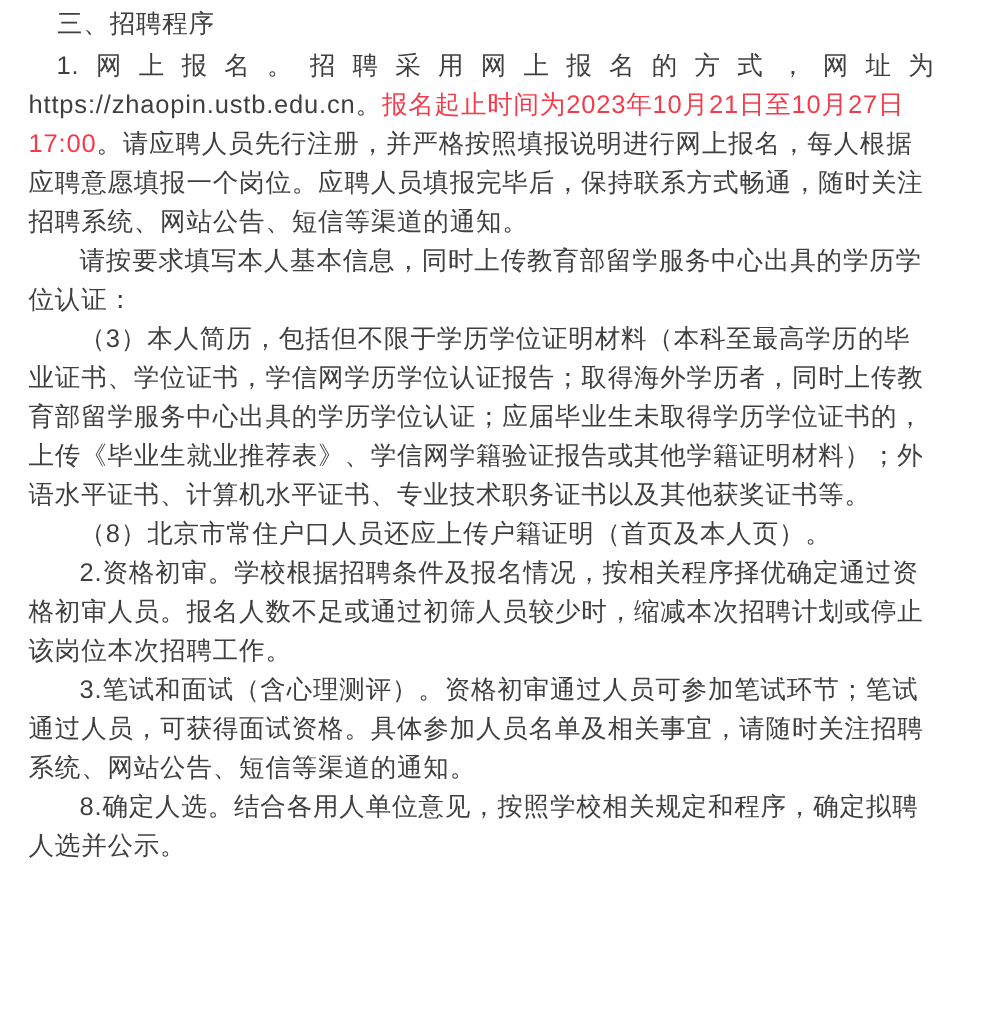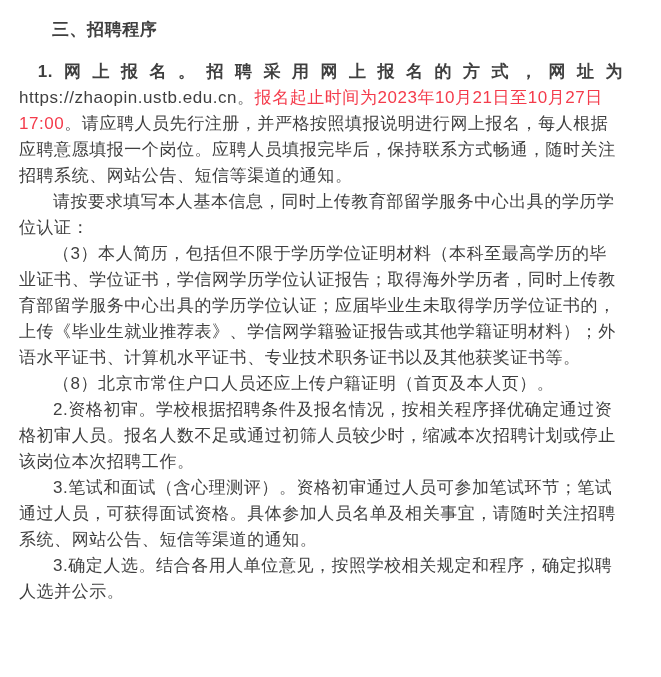--- a/index.html
+++ b/index.html
@@ -14,41 +14,40 @@
     padding: 1px 38px 10px 19px;
     font-family: "Liberation Sans", sans-serif;
     font-size: 17px;
     line-height: 26px;
     letter-spacing: 0.55px;
     color: #3f3f3f;
     text-align: left;
     overflow: hidden;
   }
   .heading {
-    margin: 16px;
-    font-weight: bold;
+    margin: 2px;
+    font-weight: normal;
     font-size: 17px;
     text-indent: 1em;
   }
   .para {
     margin: 0;
     text-indent: 2em;
   }
   .para.no-indent {
     text-indent: 0;
   }
   
   .stretch-line {
     display: inline-block;
     width: 100%;
     text-indent: 1.1em;
     text-align: justify;
     text-align-last: justify;
     vertical-align: top;
-    font-weight: bold;
   }
   .red {
     color: #f43b4b;
   }
 </style>
 </head>
 <body>
 
 <div class="doc">
 
@@ -61,15 +60,15 @@
   <p class="para">（3）本人简历，包括但不限于学历学位证明材料（本科至最高学历的毕业证书、学位证书，学信网学历学位认证报告；取得海外学历者，同时上传教育部留学服务中心出具的学历学位认证；应届毕业生未取得学历学位证书的，上传《毕业生就业推荐表》、学信网学籍验证报告或其他学籍证明材料）；外语水平证书、计算机水平证书、专业技术职务证书以及其他获奖证书等。</p>
 
   <p class="para">（8）北京市常住户口人员还应上传户籍证明（首页及本人页）。</p>
 
 
   <p class="para">2.资格初审。学校根据招聘条件及报名情况，按相关程序择优确定通过资格初审人员。报名人数不足或通过初筛人员较少时，缩减本次招聘计划或停止该岗位本次招聘工作。</p>
 
   <p class="para">3.笔试和面试（含心理测评）。资格初审通过人员可参加笔试环节；笔试通过人员，可获得面试资格。具体参加人员名单及相关事宜，请随时关注招聘系统、网站公告、短信等渠道的通知。</p>
 
 
-  <p class="para">3.确定人选。结合各用人单位意见，按照学校相关规定和程序，确定拟聘人选并公示。</p>
+  <p class="para">8.确定人选。结合各用人单位意见，按照学校相关规定和程序，确定拟聘人选并公示。</p>
 
 </div>
 
 </body></html>

